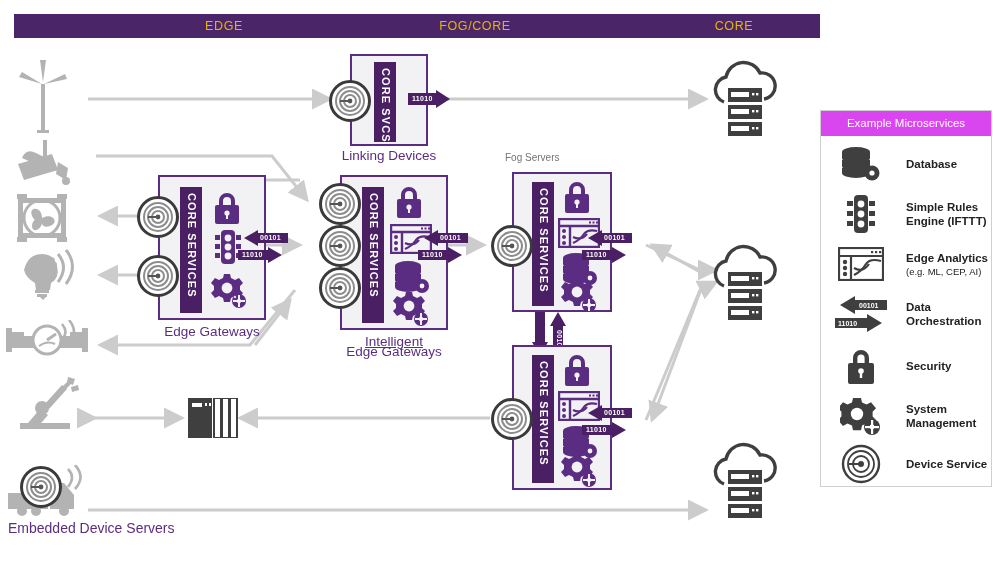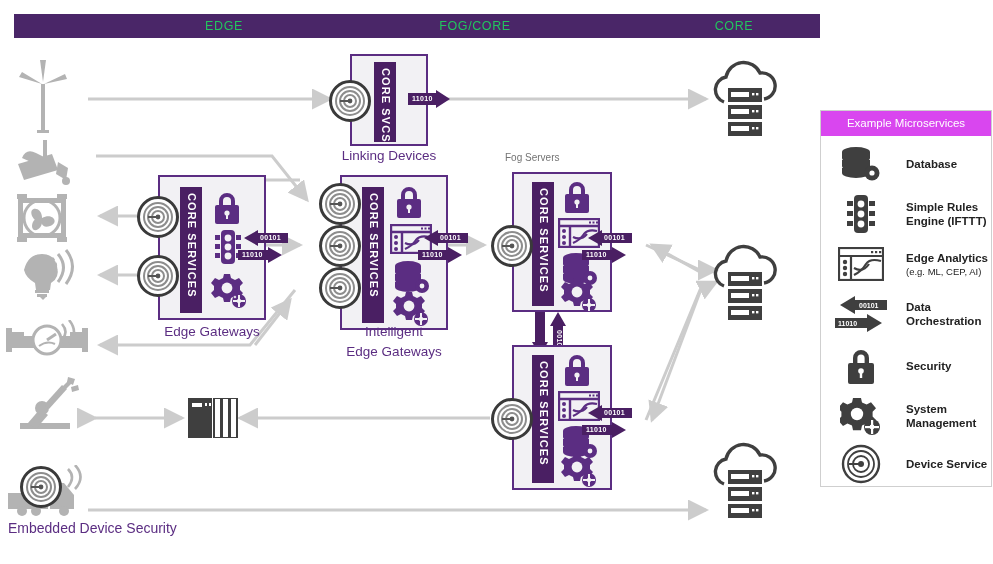--- a/index.html
+++ b/index.html
@@ -3,21 +3,21 @@
 <meta charset="utf-8">
 <style>
   html,body{margin:0;padding:0;background:#ffffff;}
   body{width:993px;height:564px;position:relative;overflow:hidden;
        font-family:"Liberation Sans","DejaVu Sans",sans-serif;}
   .abs{position:absolute;}
 
   
   #header-band{left:14px;top:14px;width:806px;height:24px;background:#4a2668;}
   #header-band .hlabel{position:absolute;top:0;height:24px;line-height:24px;
-      color:#22c55e;font-size:12.5px;letter-spacing:.6px;text-align:center;}
+      color:#eab308;font-size:12.5px;letter-spacing:.6px;text-align:center;}
   #hl-edge{left:110px;width:200px;}
   #hl-fog{left:361px;width:200px;}
   #hl-cloud{left:640px;width:160px;}
 
   
   .svcbox{border:2px solid #5b2d82;background:#f2f1f4;box-sizing:border-box;}
   .corebar{position:absolute;background:#4a1f63;}
   .corebar span{
       display:block;white-space:nowrap;color:#ffffff;font-size:11px;
       letter-spacing:1.1px;font-weight:600;
@@ -210,21 +210,21 @@
 </div>
 <div class="devcirc" style="left:20px;top:466px;width:42px;height:42px;">
   <svg width="36" height="36" viewBox="0 0 36 36" fill="none" stroke="#8d8d8d" stroke-width="2">
     <circle cx="18" cy="18" r="14"></circle>
       <circle cx="18" cy="18" r="10"></circle>
     <circle cx="18" cy="18" r="6"></circle>
       <circle cx="18" cy="18" r="2.4" fill="#555" stroke="none"></circle>
     <path d="M8 18 h10" stroke="#555"></path>
   </svg>
 </div>
-<div class="abs" id="embedded-label">Embedded Device Security</div>
+<div class="abs" id="embedded-label">Embedded Device Servers</div>
 
 <div class="dkicon" style="left:188px;top:398px;">
   <svg width="50" height="40" viewBox="0 0 50 40" fill="currentColor">
     <rect x="0" y="0" width="24" height="40"></rect>
     <rect x="4" y="5" width="10" height="4" fill="#ffffff"></rect>
     <rect x="17" y="5" width="2" height="3" fill="#ffffff"></rect>
       <rect x="21" y="5" width="2" height="3" fill="#ffffff"></rect>
     <rect x="26" y="0" width="7" height="40" fill="none" stroke="currentColor" stroke-width="2"></rect>
     <rect x="34" y="0" width="7" height="40" fill="none" stroke="currentColor" stroke-width="2"></rect>
     <rect x="42" y="0" width="7" height="40" fill="none" stroke="currentColor" stroke-width="2"></rect>
@@ -468,21 +468,21 @@
   </svg>
 </div>
 <div class="orch" style="left:418px;top:230px;">
   <svg width="50" height="34" viewBox="0 0 50 34">
     <path d="M50 3 h-30 v-3 l-14 8 l14 8 v-3 h30z" fill="#4a1f63"></path>
     <path d="M0 20 h30 v-3 l14 8 l-14 8 v-3 h-30z" fill="#4a1f63"></path>
   </svg>
   <div class="bits" style="left:22px;top:4px;">00101</div>
   <div class="bits" style="left:4px;top:21px;">11010</div>
 </div>
-<div class="boxlabel" style="left:329px;top:323px;width:130px;">Intelligent</div>
+<div class="boxlabel" style="left:329px;top:333px;width:130px;text-decoration:underline;">Intelligent</div>
 <div class="boxlabel" style="left:329px;top:343px;width:130px;">Edge Gateways</div>
 
 <div class="abs" id="fogservers-label">Fog Servers</div>
 
 <div class="abs svcbox" style="left:512px;top:172px;width:100px;height:140px;">
   <div class="corebar down" style="left:18px;top:8px;width:22px;height:124px;">
     <span>CORE SERVICES</span>
   </div>
   <div class="picon" style="left:48px;top:6px;">
     <svg width="30" height="34" viewBox="0 0 30 34" fill="currentColor">

